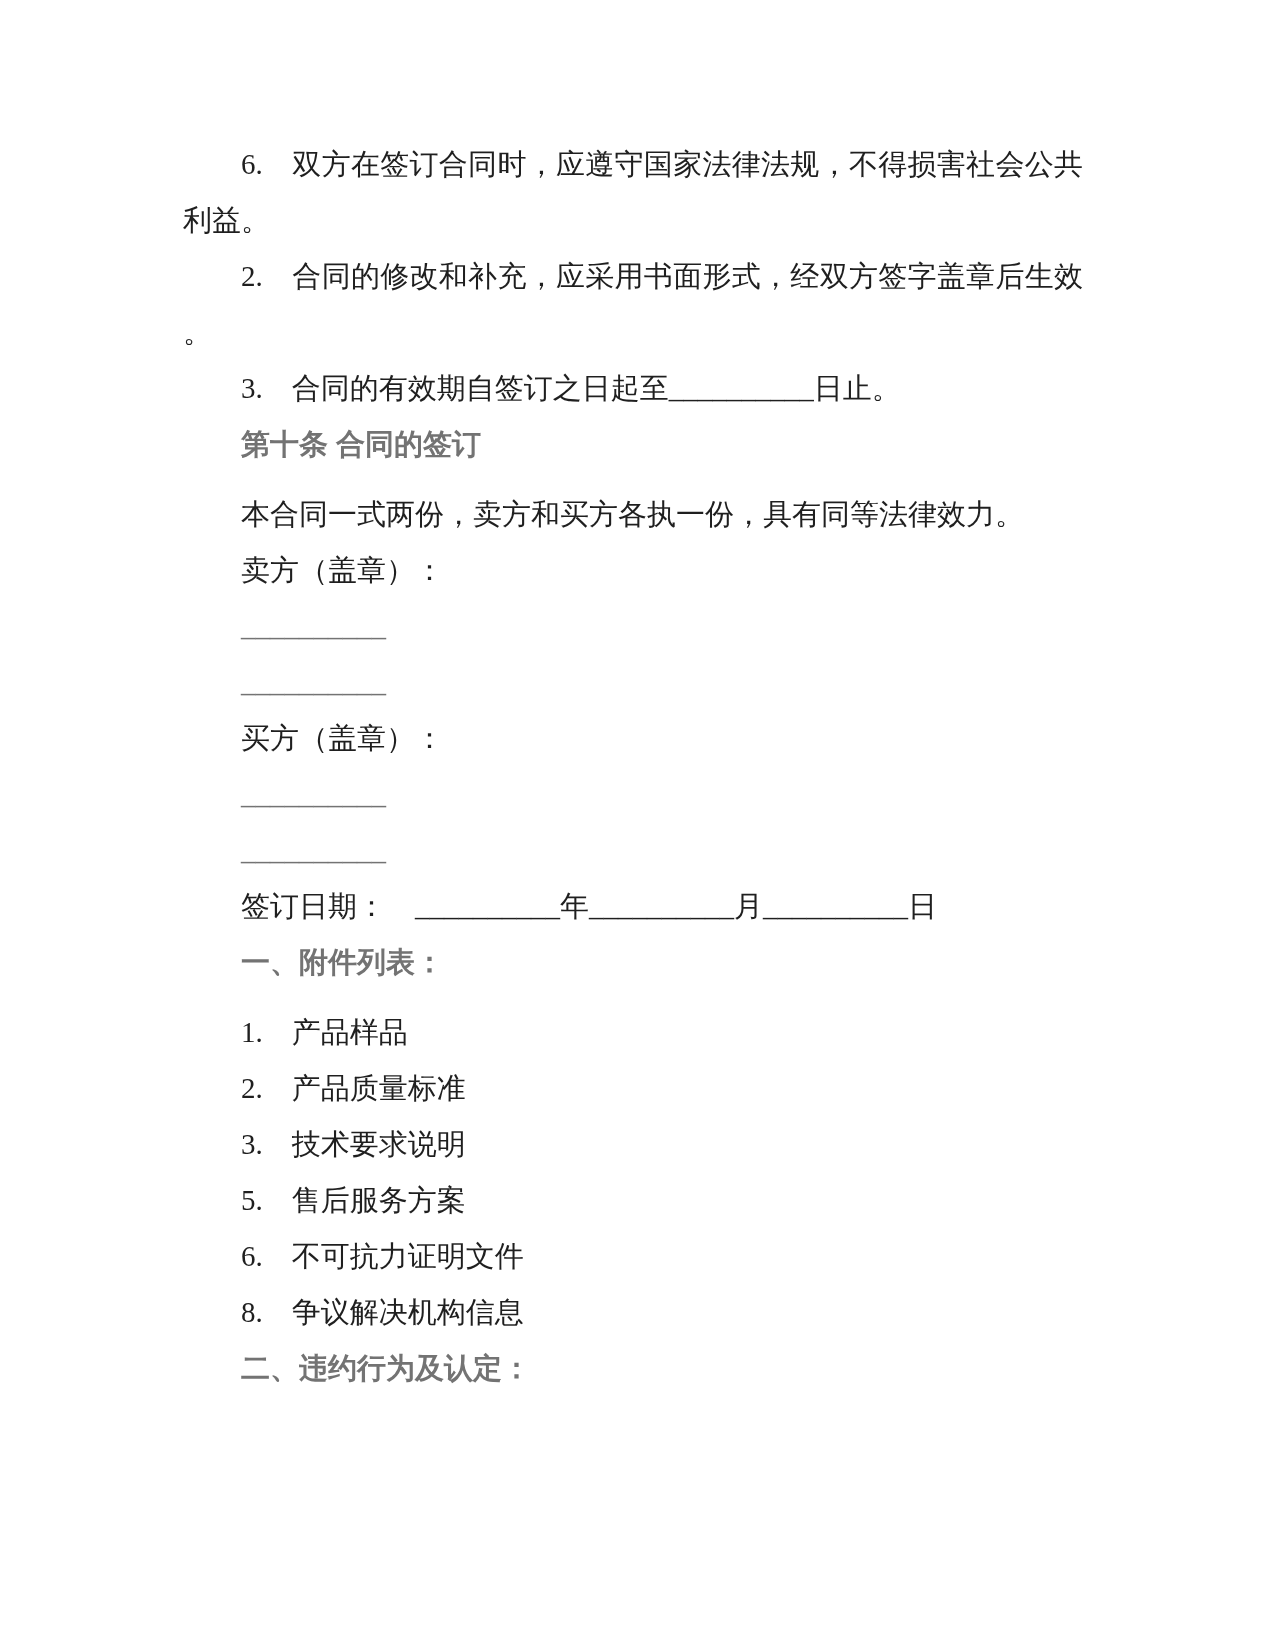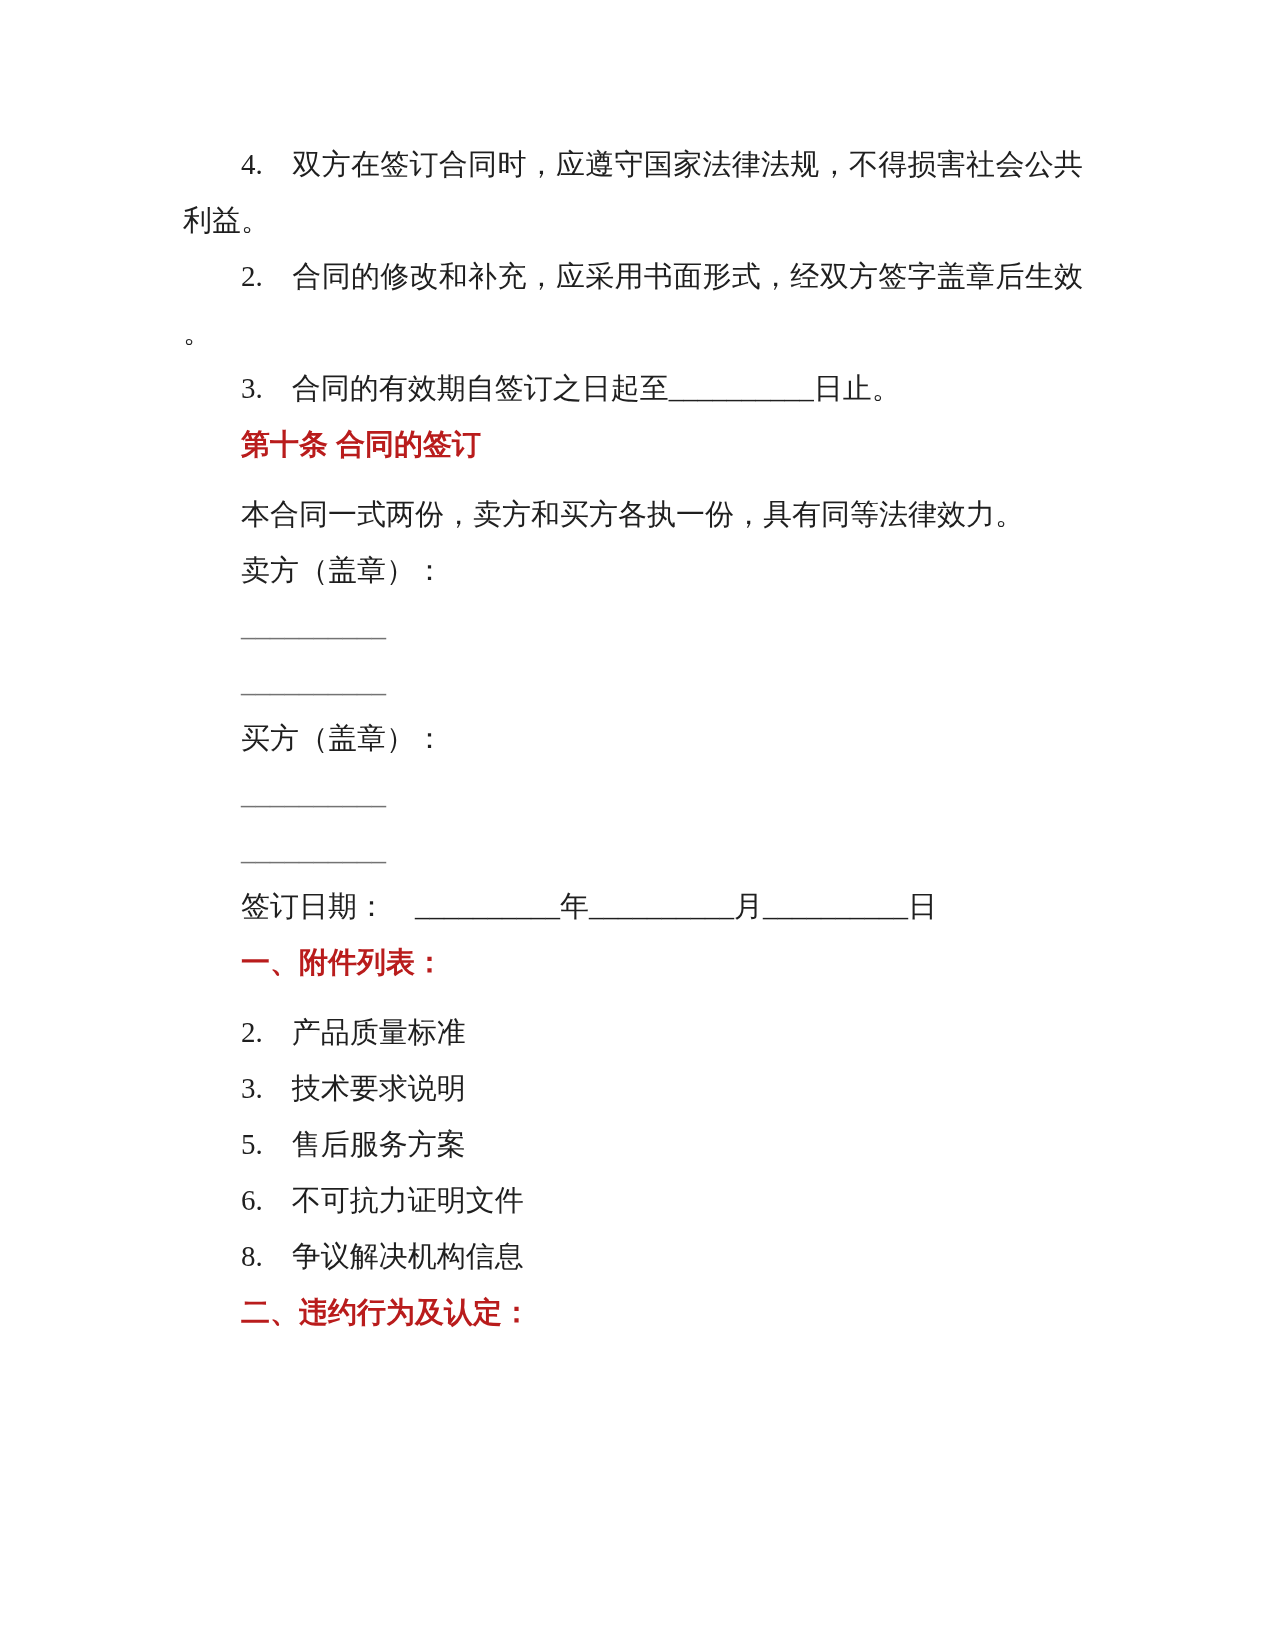--- a/index.html
+++ b/index.html
@@ -27,43 +27,44 @@
     line-break: anywhere;
     white-space: normal;
   }
   .body, .underline {
     font-family: "Liberation Serif", "DejaVu Serif", serif;
     color: #1f1f1f;
   }
   .heading {
     font-family: "Liberation Sans", "DejaVu Sans", sans-serif;
     font-weight: 700;
-    color: #b91c1c;
+    color: #737373;
   }
   .heading + .body { margin-top: 14px; }
   .underline { color: #737373; }
 </style>
 </head>
 <body>
 
 <div class="page">
   <div class="flow">
-      <div class="body">4.　双方在签订合同时，应遵守国家法律法规，不得损害社会公共利益。</div>
+      <div class="body">6.　双方在签订合同时，应遵守国家法律法规，不得损害社会公共利益。</div>
       <div class="body">2.　合同的修改和补充，应采用书面形式，经双方签字盖章后生效。</div>
       <div class="body">3.　合同的有效期自签订之日起至__________日止。</div>
       <div class="heading">第十条 合同的签订</div>
       <div class="body">本合同一式两份，卖方和买方各执一份，具有同等法律效力。</div>
       <div class="body">卖方（盖章）：</div>
       <div class="underline">__________</div>
       <div class="underline">__________</div>
       <div class="body">买方（盖章）：</div>
       <div class="underline">__________</div>
       <div class="underline">__________</div>
       <div class="body">签订日期：　__________年__________月__________日</div>
       <div class="heading">一、附件列表：</div>
+      <div class="body">1.　产品样品</div>
       <div class="body">2.　产品质量标准</div>
       <div class="body">3.　技术要求说明</div>
       <div class="body">5.　售后服务方案</div>
       <div class="body">6.　不可抗力证明文件</div>
       <div class="body">8.　争议解决机构信息</div>
       <div class="heading">二、违约行为及认定：</div>
     </div>
 </div>
 
 </body></html>

